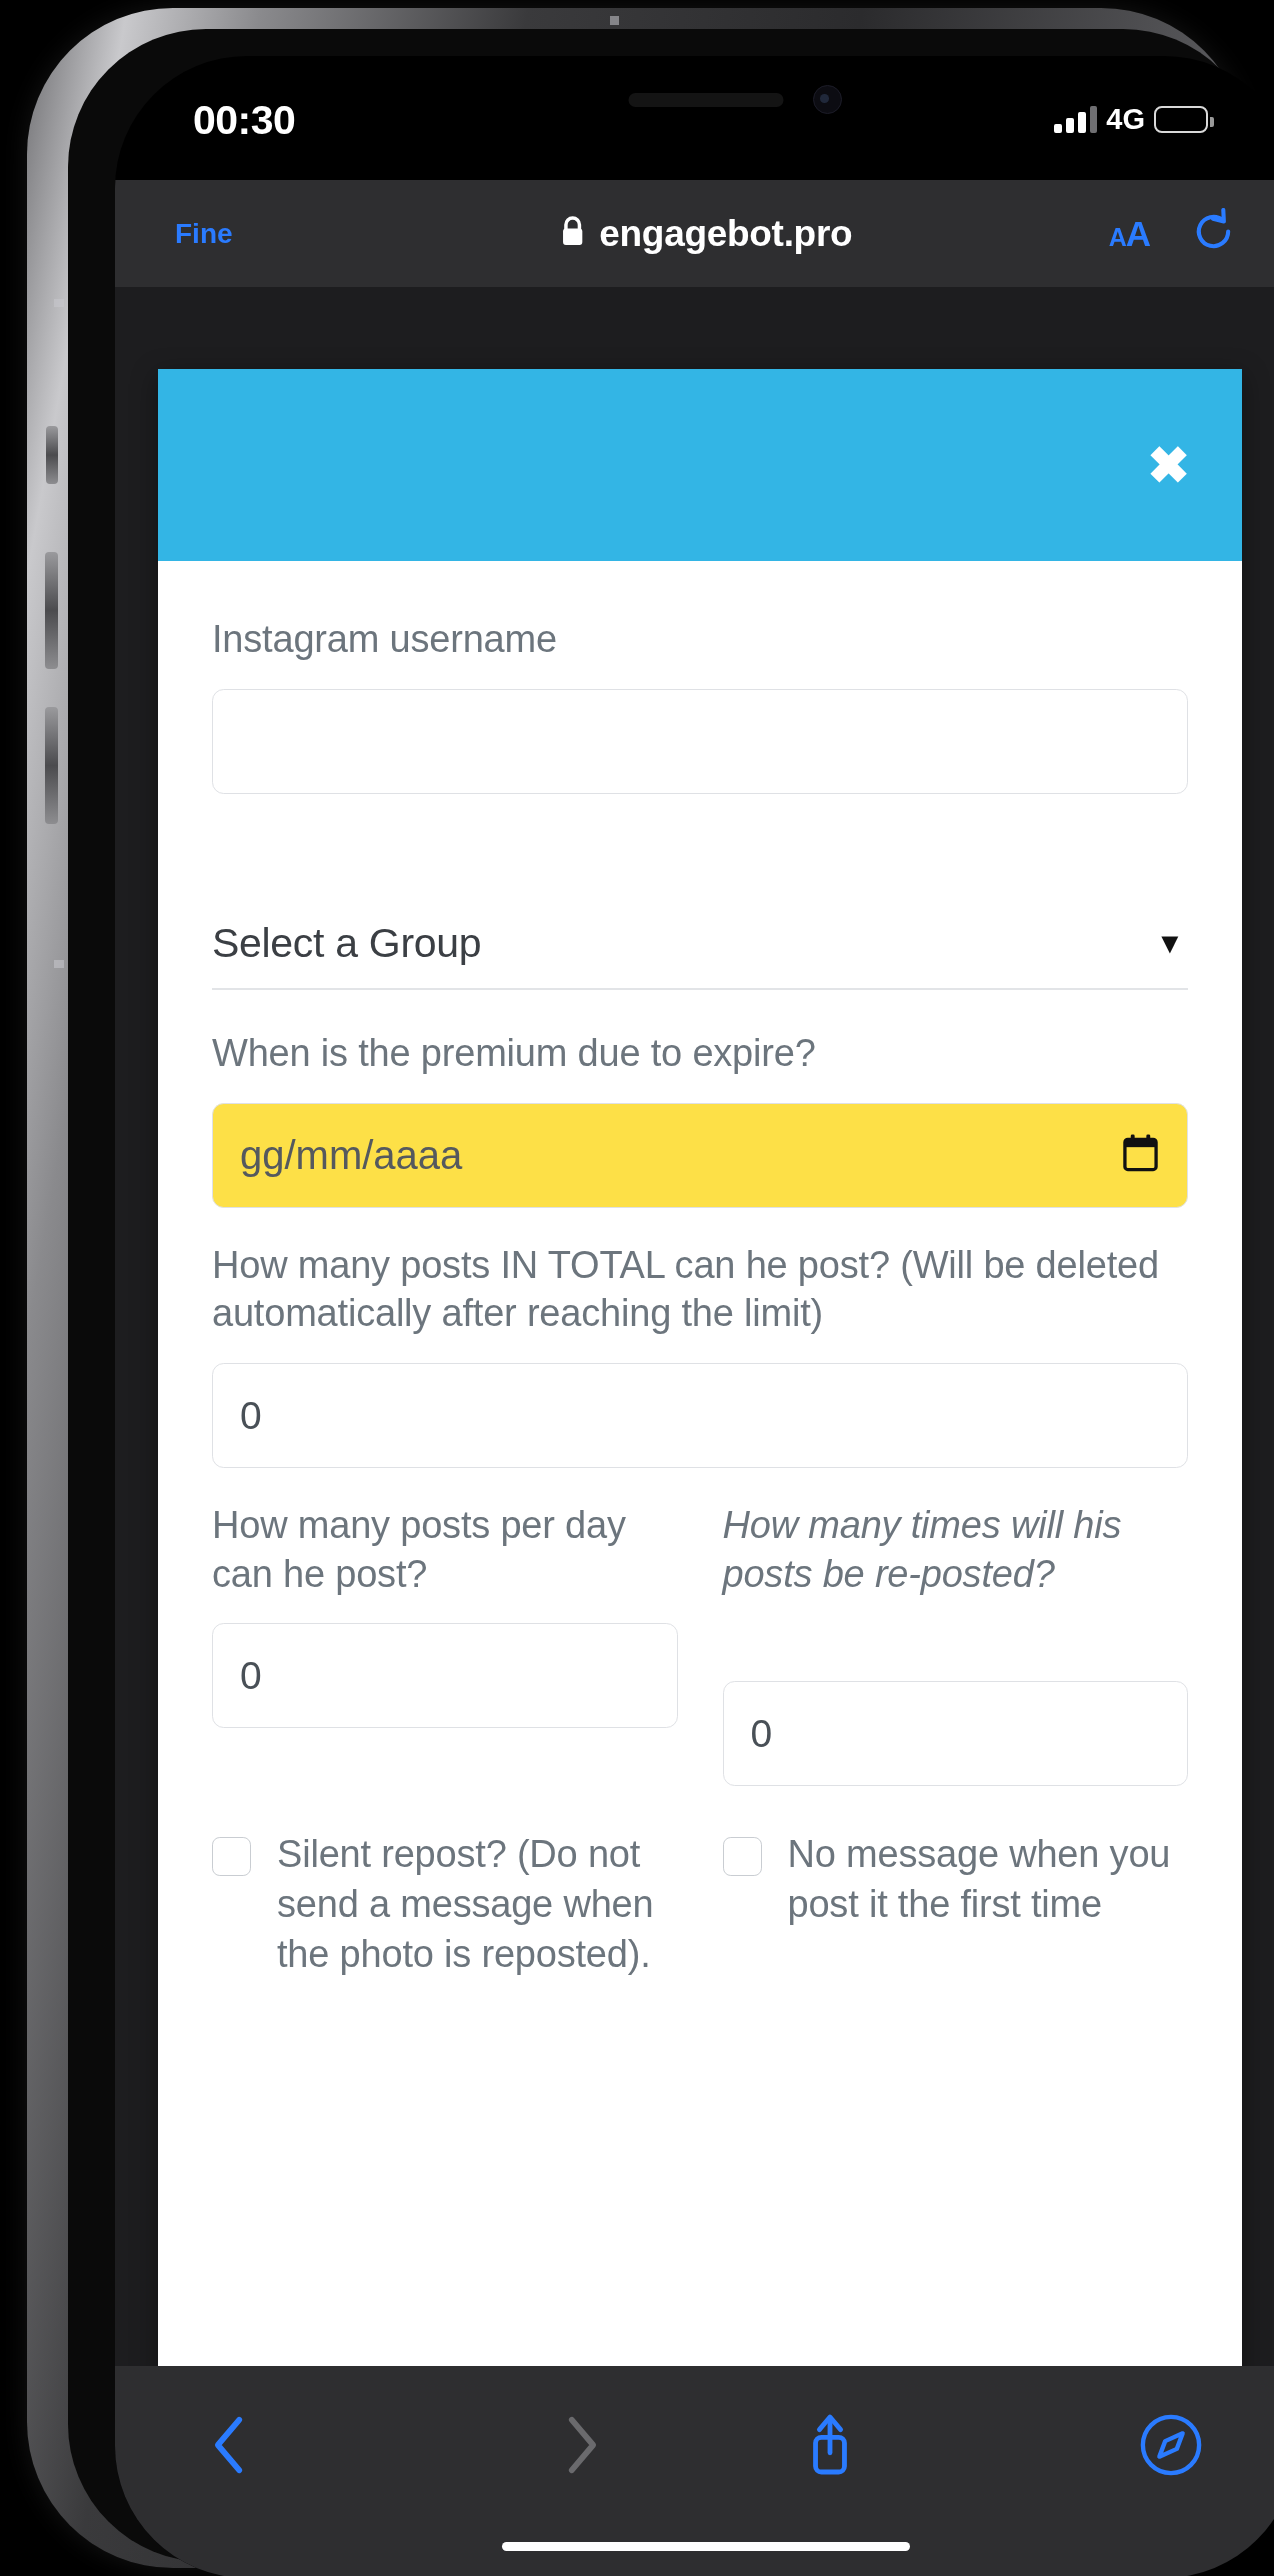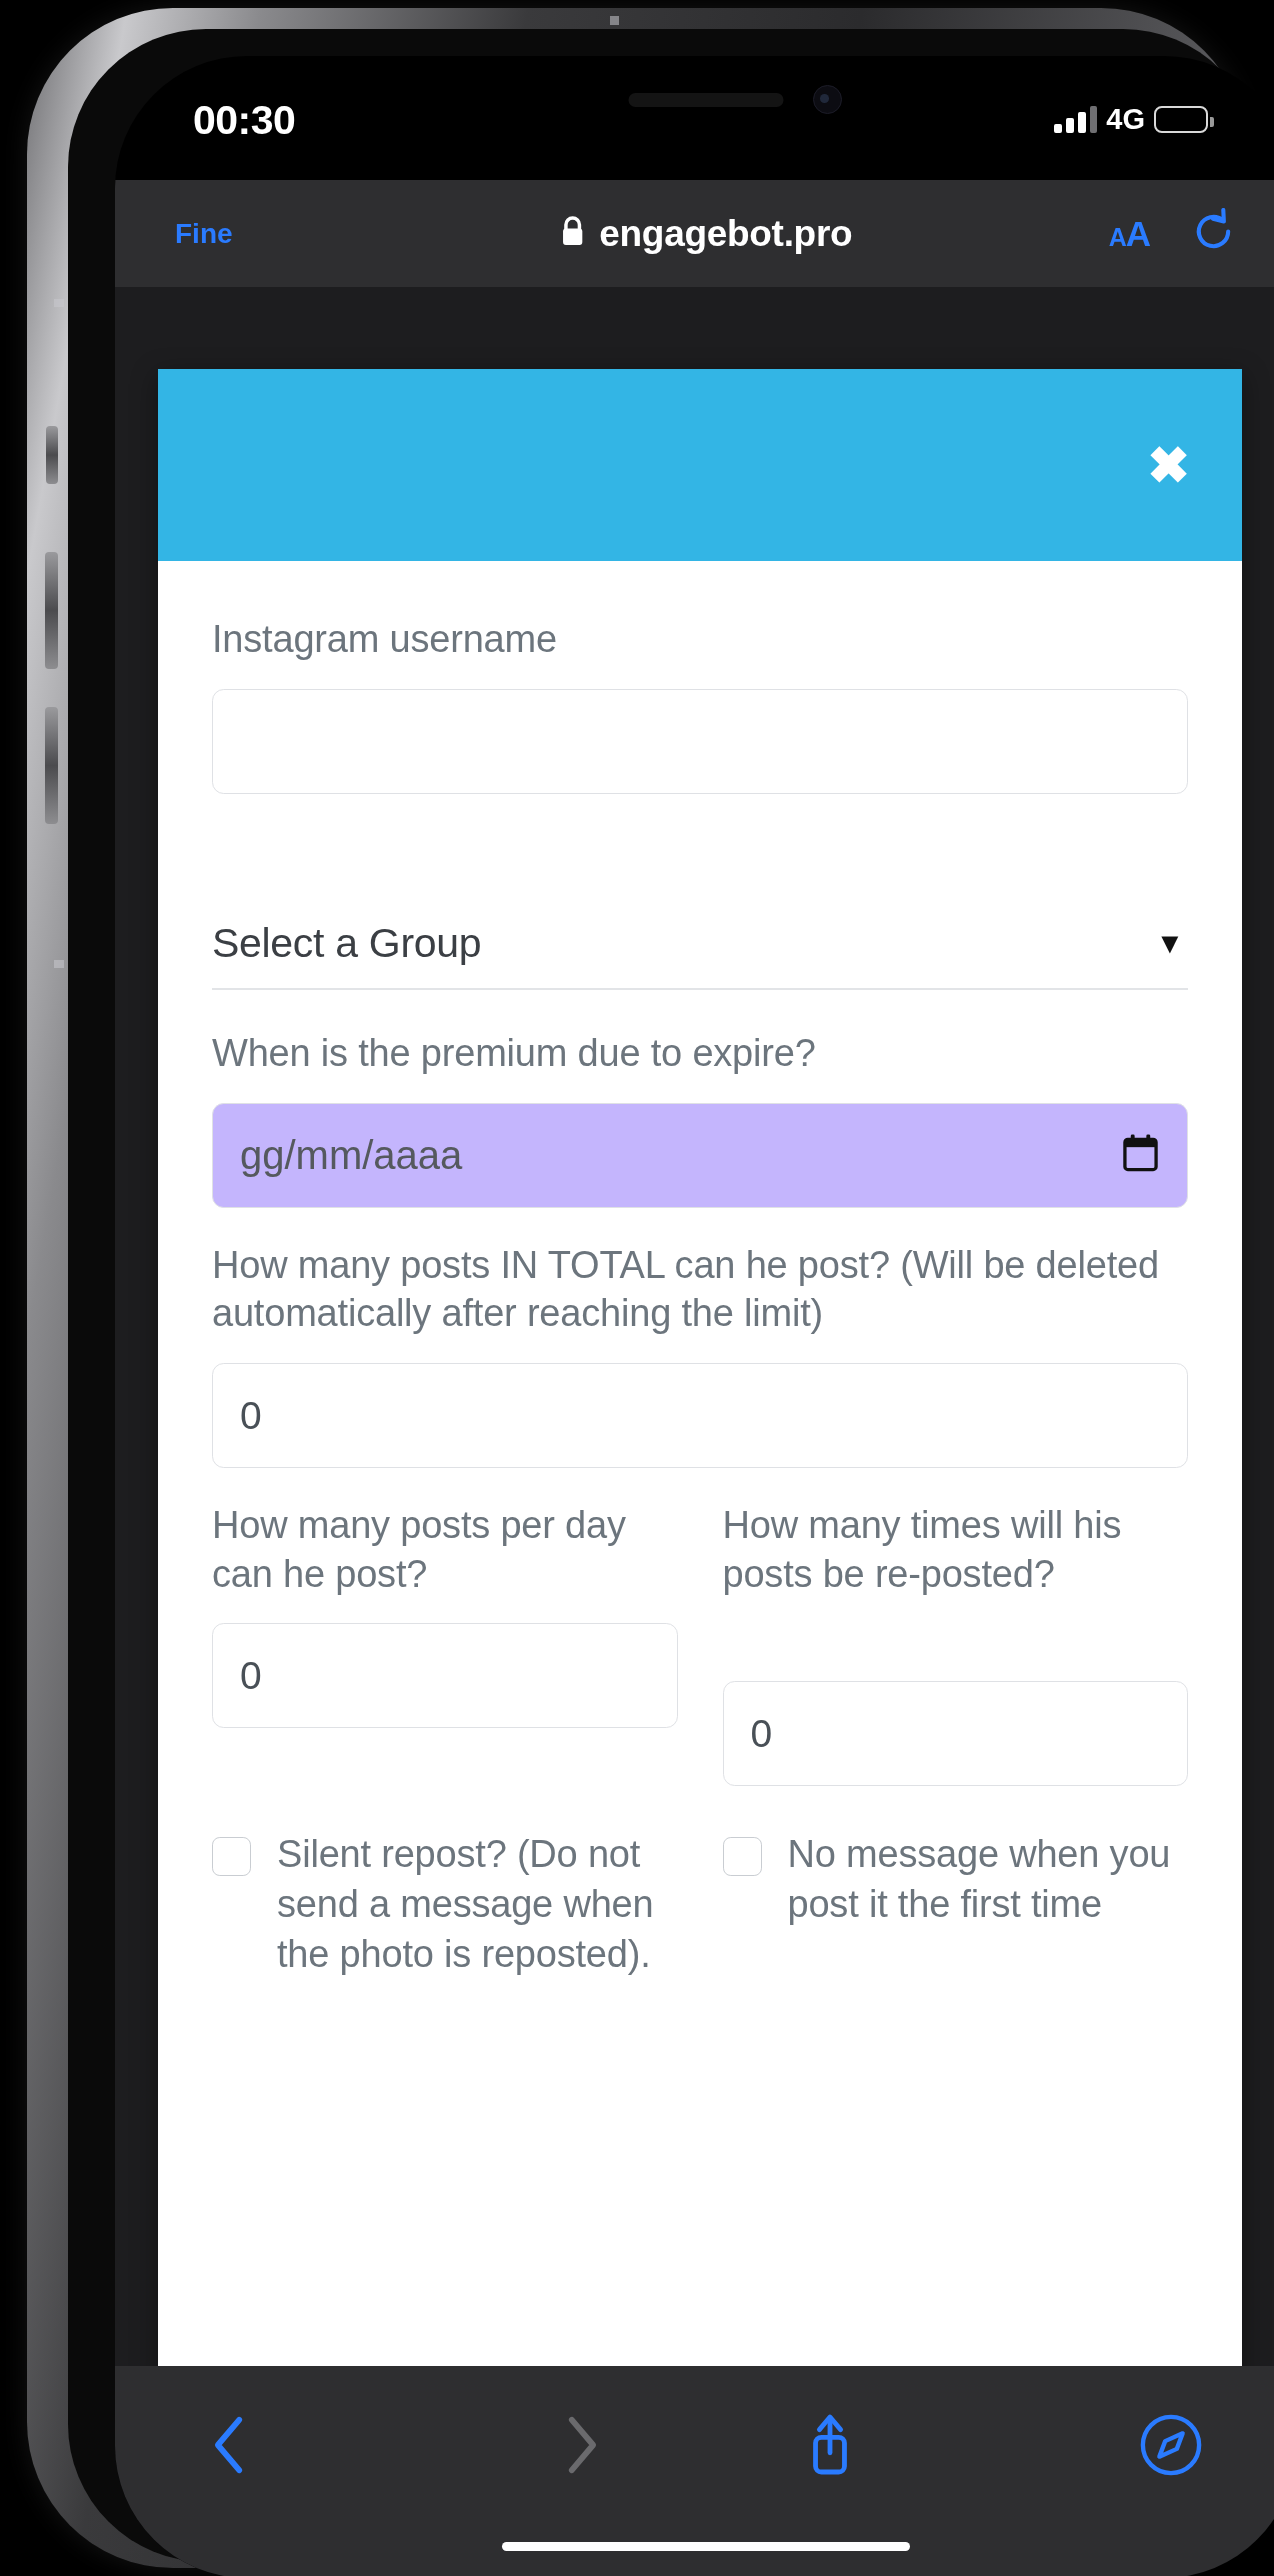--- a/index.html
+++ b/index.html
@@ -258,21 +258,21 @@
   }
   .select-value { font-size: 41px; color: #3b3f44; letter-spacing: -0.3px; }
   .select-caret { font-size: 29px; color: #111; margin-right: 3.9px; }
 
   .date-input-wrap { position: relative; }
   .date-input {
     width: 100%;
     height: 105px;
     border: 1.9px solid #dfe1e5;
     border-radius: 11.7px;
-    background: #c4b5fd;
+    background: #fde047;
     font-size: 40px;
     color: #55595e;
     padding: 0 27px;
     display: flex; align-items: center;
     font-family: "Liberation Sans", sans-serif;
   }
   .cal-icon {
     position: absolute;
     right: 29px; top: 50%;
     transform: translateY(-50%);
@@ -281,21 +281,21 @@
   .two-col { display: flex; gap: 45px; }
   .two-col > div { flex: 1; }
   .col-label {
     color: #6c757d;
     font-size: 38px;
     line-height: 1.28;
     margin-bottom: 25px;
     min-height: 97px;
     letter-spacing: -0.2px;
   }
-  .col-label.tall { min-height: 155px; }
+  .col-label.tall { min-height: 155px; font-style: italic; }
 
   .check-row { display: flex; gap: 45px; margin-top: 43px; }
   .check-row > div { flex: 1; display: flex; gap: 26px; align-items: flex-start; }
   .checkbox {
     flex: 0 0 auto;
     width: 39px; height: 39px;
     border: 1.9px solid #c9cdd2;
     border-radius: 7.8px;
     background: #fff;
     margin-top: 7.8px;

